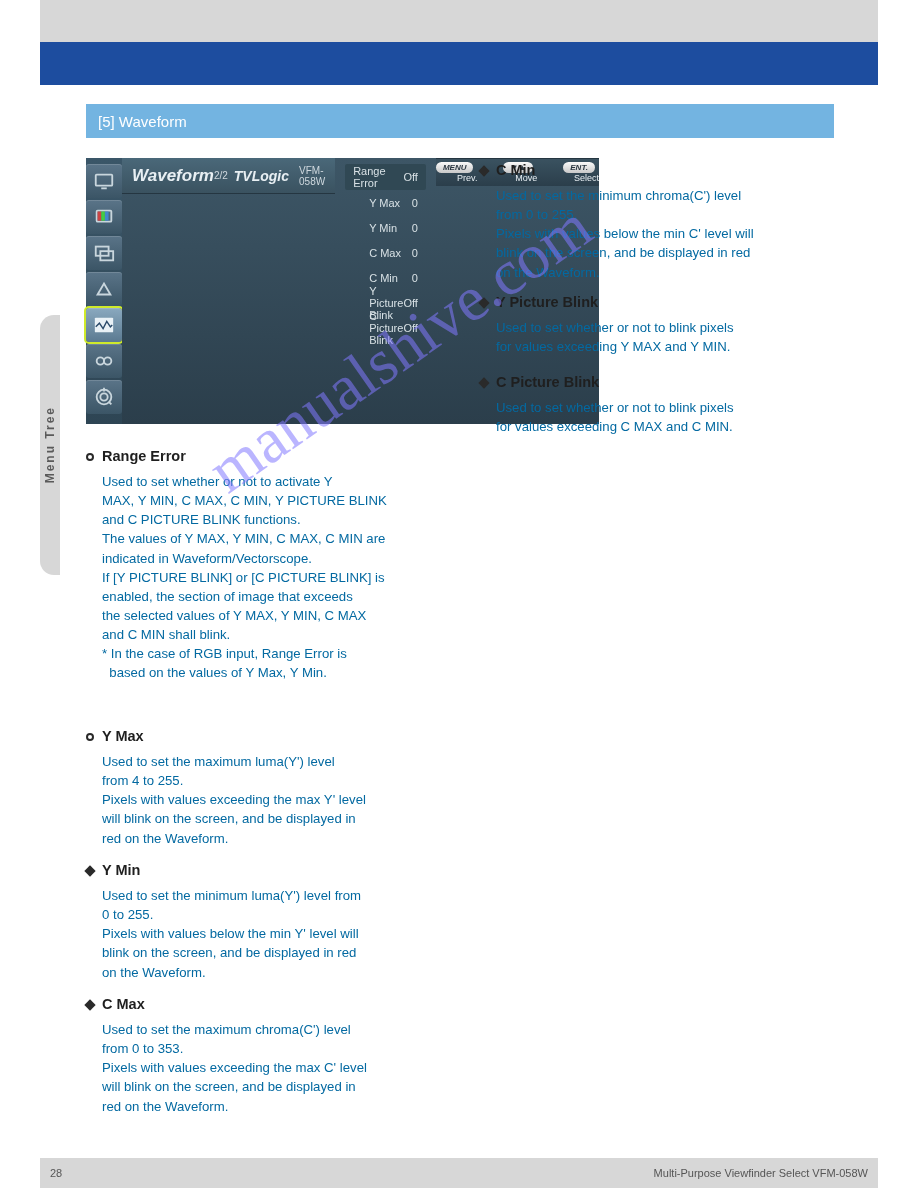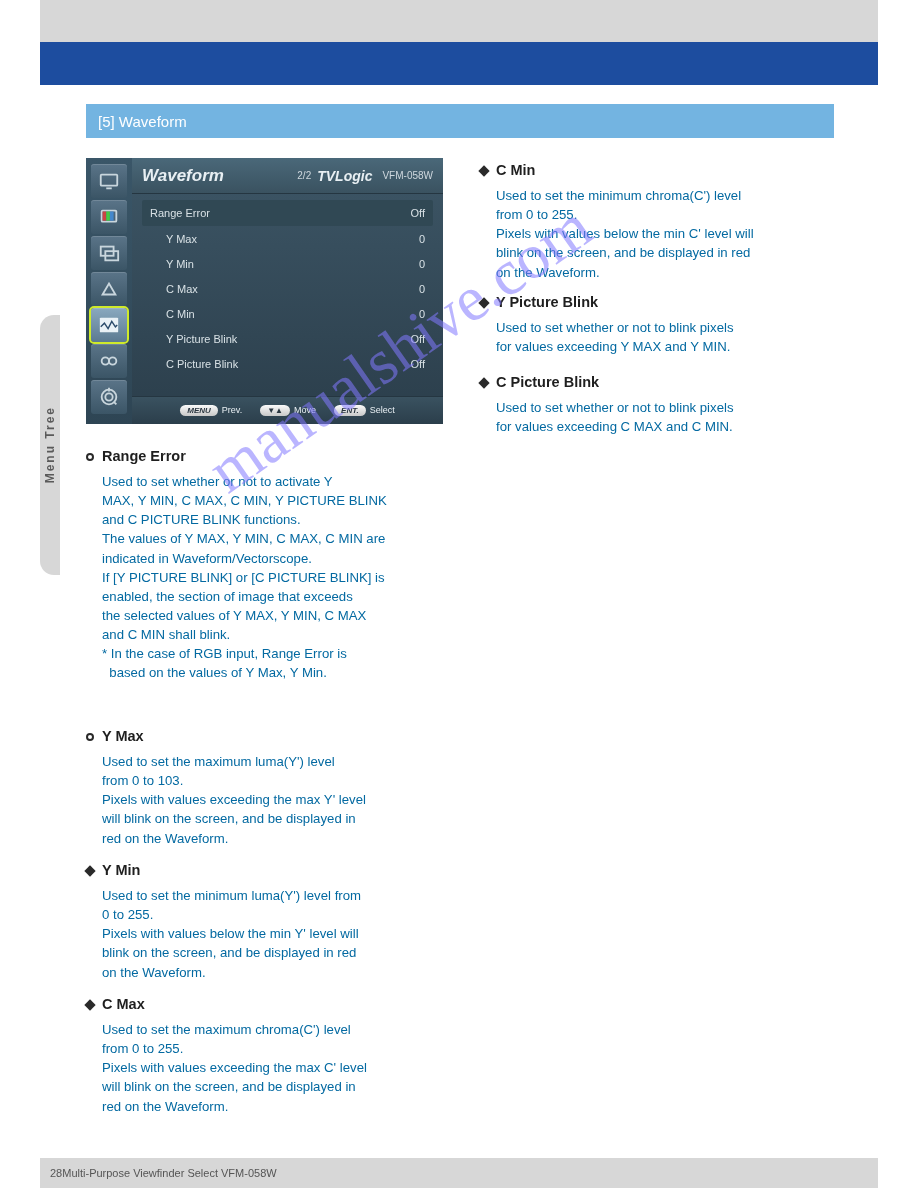--- a/index.html
+++ b/index.html
@@ -61,21 +61,21 @@
     box-shadow: inset 0 1px rgba(255,255,255,0.15);
   }
   .osd-icon.sel {
     outline: 2px solid #cfea2b;
     background: linear-gradient(180deg, #8aa9bf 0%, #5b7a91 100%);
   }
   .osd-icon svg { width: 22px; height: 22px; }
   .osd-main {
     flex: 1; height: 100%;
     background: linear-gradient(180deg, #3d5666 0%, #2b3e4b 100%);
-    display: flex; flex-direction: column;
+    display: flex; 
   }
   .osd-title {
     height: 36px; display: flex; align-items: center; padding: 0 10px;
     background: linear-gradient(180deg, #4a6879 0%, #3a5260 100%);
     border-bottom: 1px solid #253641;
   }
   .osd-title .title-text {
     font-size: 17px; font-weight: bold; font-style: italic; color: #e8eff3; flex: 1;
   }
   .osd-title .page-ind { font-size: 10px; color: #cfd8de; margin-right: 6px; }
@@ -86,24 +86,24 @@
   }
   .osd-row {
     display: flex; justify-content: space-between;
     height: 25px; align-items: center;
     font-size: 11px; color: #d8e1e5;
   }
   .osd-row.hdr { background: #304854; border-radius: 2px; padding: 0 8px; height: 26px; }
   .osd-row.sub { padding-left: 24px; padding-right: 8px; }
   .osd-footer {
     height: 28px; display: flex; align-items: center; justify-content: center;
-    gap: 18px;
+    gap: 26px;
     background: linear-gradient(180deg, #3a5260 0%, #2b3e4b 100%);
     border-top: 1px solid #253641;
-    font-size: 9px; color: #e8eff3;
+    font-size: 9px; color: #e8eff3; text-align: right;
   }
   .osd-footer .pill {
     display: inline-flex; align-items: center; justify-content: center;
     border-radius: 8px; padding: 1px 7px; font-weight: bold;
     background: linear-gradient(180deg, #fafafa 0%, #c8c8c8 100%);
     color: #2a3640; font-size: 8px; margin-right: 4px; font-style: italic;
   }
   
   .left-col {
     position: absolute; left: 86px; width: 372px;
@@ -136,21 +136,21 @@
     font-size: 64px; color: rgba(130,120,255,0.55);
     font-weight: 400; font-style: normal;
     transform: rotate(-35deg);
     pointer-events: none; user-select: none;
     font-family: 'Segoe Script', 'Comic Sans MS', cursive;
   }
   
   .footerbar {
     position: absolute; bottom: 0; left: 40px; width: 838px; height: 30px;
     background: #d7d7d7;
-    display: flex; align-items: center; justify-content: flex-start;
+    display: flex; align-items: center; justify-content: space-between;
     padding: 0 10px; font-size: 11px; color: #555;
   }
 </style>
 </head>
 <body>
 
 <div class="topbar"></div>
 <div class="bluebar"></div>
 
 <div class="lightblue">
@@ -270,21 +270,21 @@
 * In the case of RGB input, Range Error is
   based on the values of Y Max, Y Min.</p>
   </div>
 </div>
 
 <div class="left-col" style="top:728px;">
   <div class="item">
     <div class="bullet bullet-dot-outline"></div>
     <div class="heading">Y Max</div>
     <p>Used to set the maximum luma(Y') level
-from 0 to 103.
+from 4 to 255.
 Pixels with values exceeding the max Y' level
 will blink on the screen, and be displayed in
 red on the Waveform.</p>
   </div>
 </div>
 
 <div class="left-col" style="top:862px;">
   <div class="item">
     <div class="bullet">
         <div class="bullet-diamond"></div>
@@ -298,21 +298,21 @@
   </div>
 </div>
 
 <div class="left-col" style="top:996px;">
   <div class="item">
     <div class="bullet">
         <div class="bullet-diamond"></div>
       </div>
     <div class="heading">C Max</div>
     <p>Used to set the maximum chroma(C') level
-from 0 to 255.
+from 0 to 353.
 Pixels with values exceeding the max C' level
 will blink on the screen, and be displayed in
 red on the Waveform.</p>
   </div>
 </div>
 
 <div class="right-col" style="top:162px;">
   <div class="item">
     <div class="bullet">
         <div class="bullet-diamond"></div>

